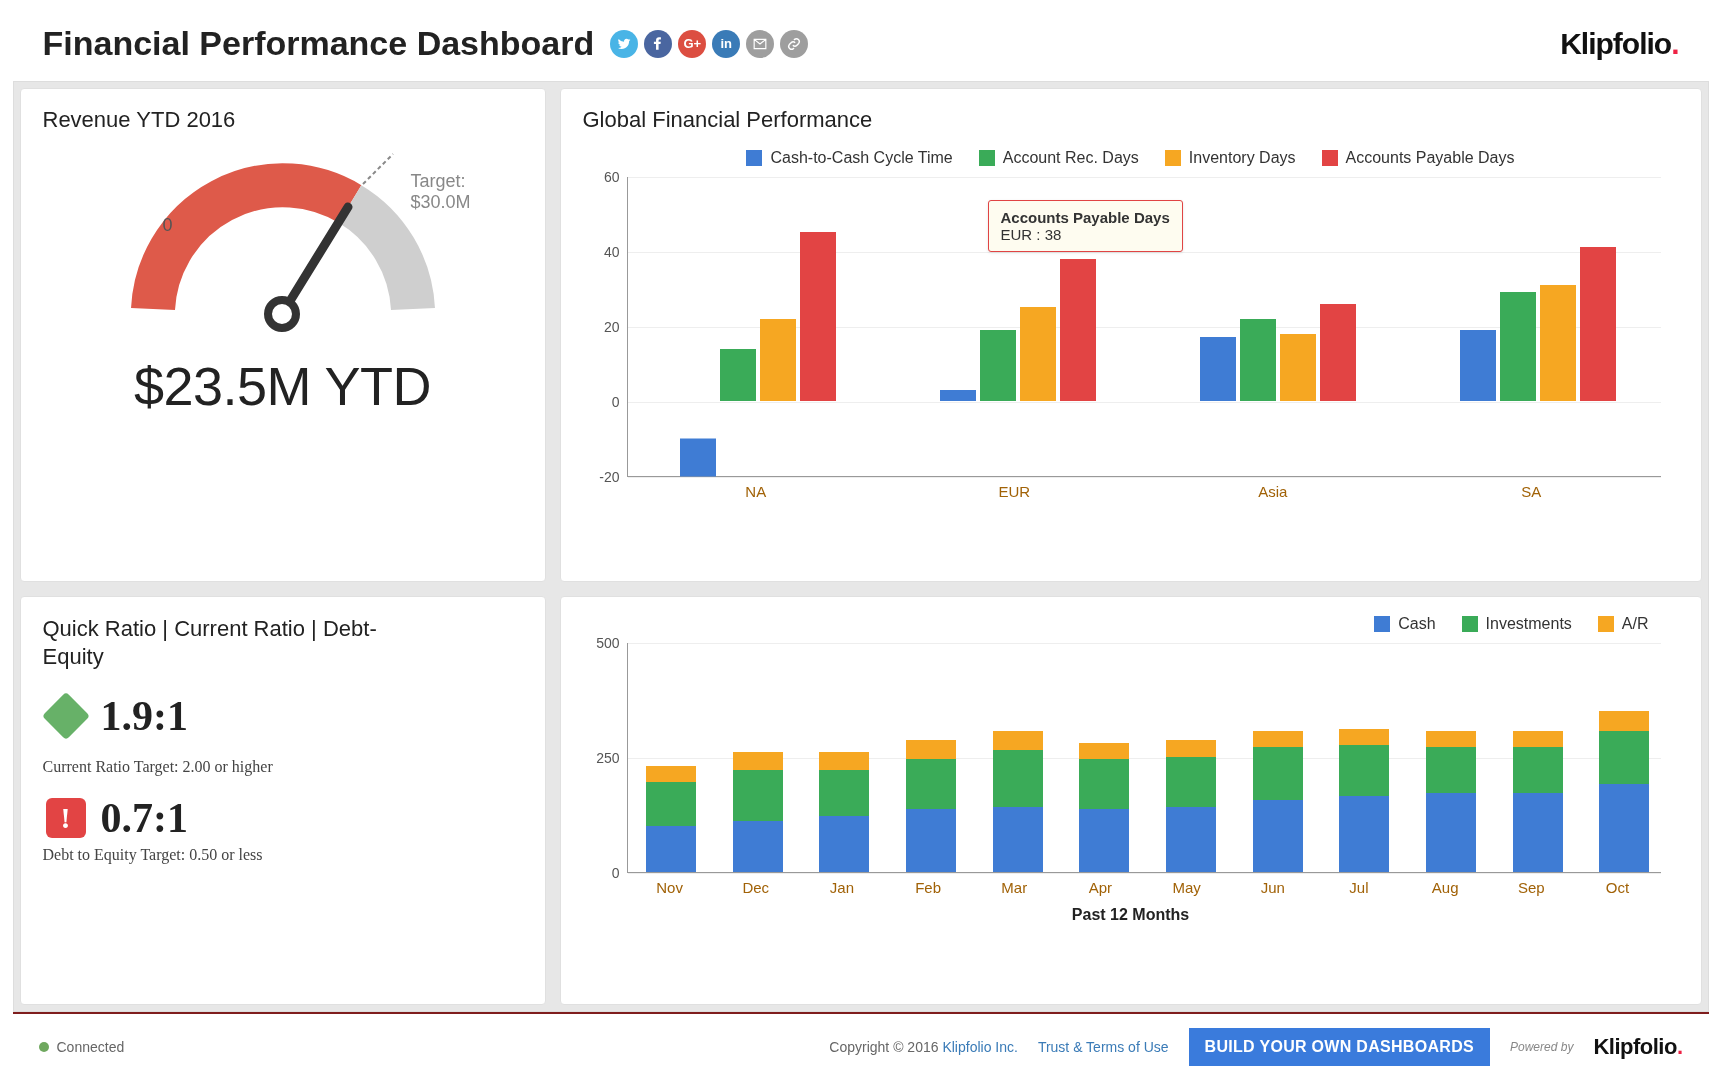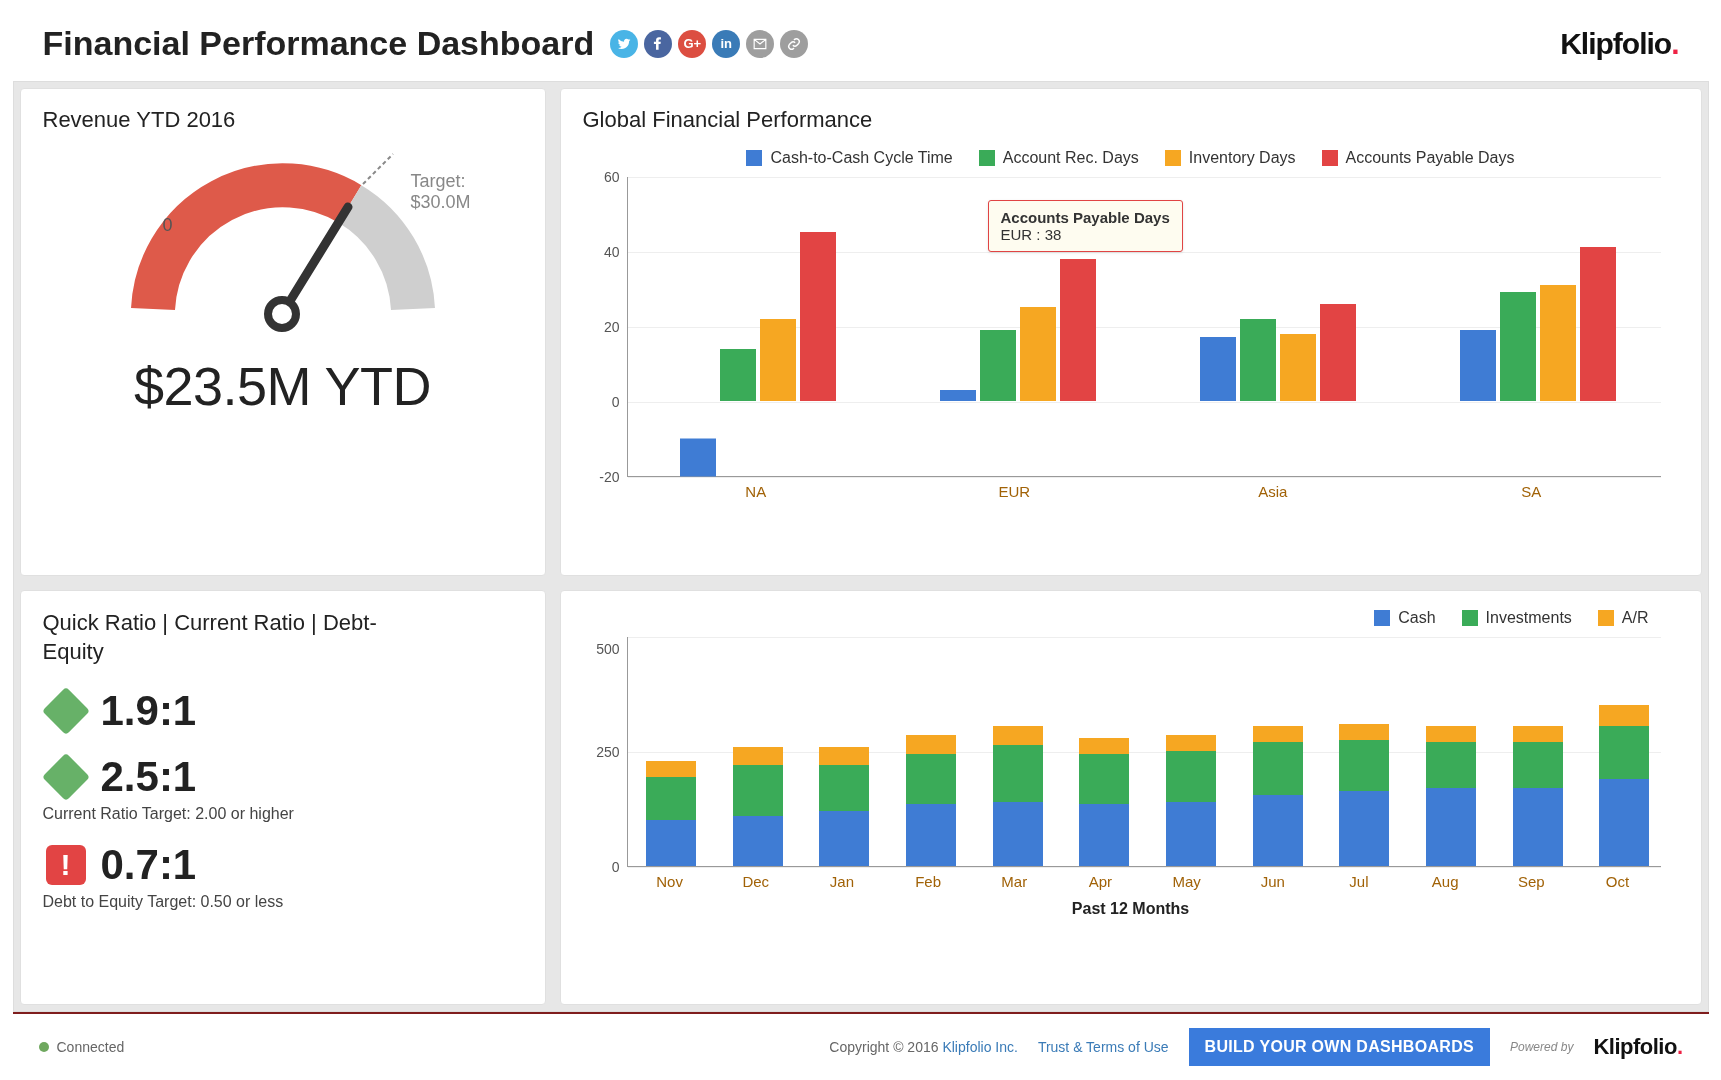--- a/index.html
+++ b/index.html
@@ -22,21 +22,21 @@
 .card-title { font-size: 22px; font-weight: 400; color: #222; margin-bottom: 16px; }
 .gauge-card { grid-row: 1; grid-column: 1; }
 .ratios-card { grid-row: 2; grid-column: 1; }
 .gfp-card { grid-row: 1; grid-column: 2; }
 .sta-card { grid-row: 2; grid-column: 2; }
 .gauge-wrap { position: relative; width: 100%; height: 200px; }
 .gauge-svg { display: block; margin: 0 auto; }
 .gauge-zero { position: absolute; left: 120px; top: 66px; font-size: 18px; color: #555; }
 .gauge-target { position: absolute; left: 368px; top: 22px; font-size: 18px; color: #888; }
 .gauge-value { font-size: 54px; font-weight: 400; text-align: center; color: #222; margin-top: 6px; letter-spacing: -0.5px; }
-.ratio-item { margin-bottom: 18px; }
+.ratio-item { margin-bottom: 18px; font-family: Liberation Serif, serif; }
 .ratio-head { display: flex; align-items: center; gap: 12px; }
 .ratio-icon { width: 46px; height: 46px; display: flex; align-items: center; justify-content: center; }
 .ratio-val { font-size: 42px; font-weight: 700; color: #222; }
 .ratio-sub { font-size: 16px; color: #444; margin-top: 4px; }
 .diamond { width: 34px; height: 34px; background: #67b168; transform: rotate(45deg); border-radius: 4px; }
 .alert-sq { width: 40px; height: 40px; background: #e24444; border-radius: 6px; display: flex; align-items: center; justify-content: center; }
 .alert-sq span { color: #fff; font-size: 30px; font-weight: 900; }
 .chart-area { position: relative; }
 .legend { display: flex; justify-content: center; gap: 26px; flex-wrap: wrap; margin-bottom: 10px; font-size: 16px; color: #333; }
 .legend.right { justify-content: flex-end; padding-right: 30px; }
@@ -195,26 +195,20 @@
       <div id="ratios-list" style="margin-top:20px">
           <div class="ratio-item">
             <div class="ratio-head">
               <div class="ratio-icon">
                 <div class="diamond"></div>
               </div>
               <div class="ratio-val">1.9:1</div>
             </div>
           </div>
           <div class="ratio-item">
-            <div class="ratio-head">
-              <div class="ratio-icon">
-                <div class="diamond"></div>
-              </div>
-              <div class="ratio-val">2.5:1</div>
-            </div>
             <div class="ratio-sub">Current Ratio Target: 2.00 or higher</div>
           </div>
           <div class="ratio-item">
             <div class="ratio-head">
               <div class="ratio-icon">
                 <div class="alert-sq">
                   <span>!</span>
                 </div>
               </div>
               <div class="ratio-val">0.7:1</div>
@@ -239,21 +233,21 @@
               <span class="swatch" style="background:#f6a722"></span>
               <span>A/R</span>
             </div>
           </div>
         <div class="plot" id="sta-plot" style="height:230px;">
             <div class="grid-line" style="top: 230px;"></div>
             <div class="yaxis-label" style="top: 230px;">0</div>
             <div class="grid-line" style="top: 115px;"></div>
             <div class="yaxis-label" style="top: 115px;">250</div>
             <div class="grid-line" style="top: 0px;"></div>
-            <div class="yaxis-label" style="top: 12px;">500</div>
+            <div class="yaxis-label" style="top: 0px;">500</div>
             <div class="stack-col" style="left: 18.3333px;">
               <div class="stack-seg" style="height: 46px; background: rgb(63, 124, 212);"></div>
               <div class="stack-seg" style="height: 43.7px; background: rgb(58, 171, 88);"></div>
               <div class="stack-seg" style="height: 16.1px; background: rgb(246, 167, 34);"></div>
             </div>
             <div class="stack-col" style="left: 105px;">
               <div class="stack-seg" style="height: 50.6px; background: rgb(63, 124, 212);"></div>
               <div class="stack-seg" style="height: 50.6px; background: rgb(58, 171, 88);"></div>
               <div class="stack-seg" style="height: 18.4px; background: rgb(246, 167, 34);"></div>
             </div>

